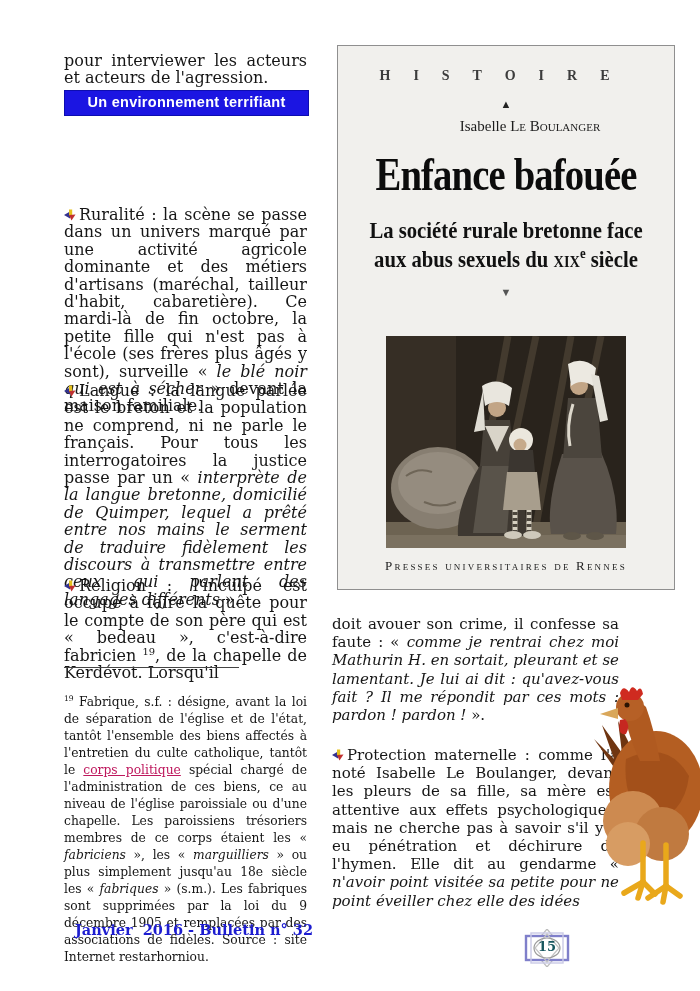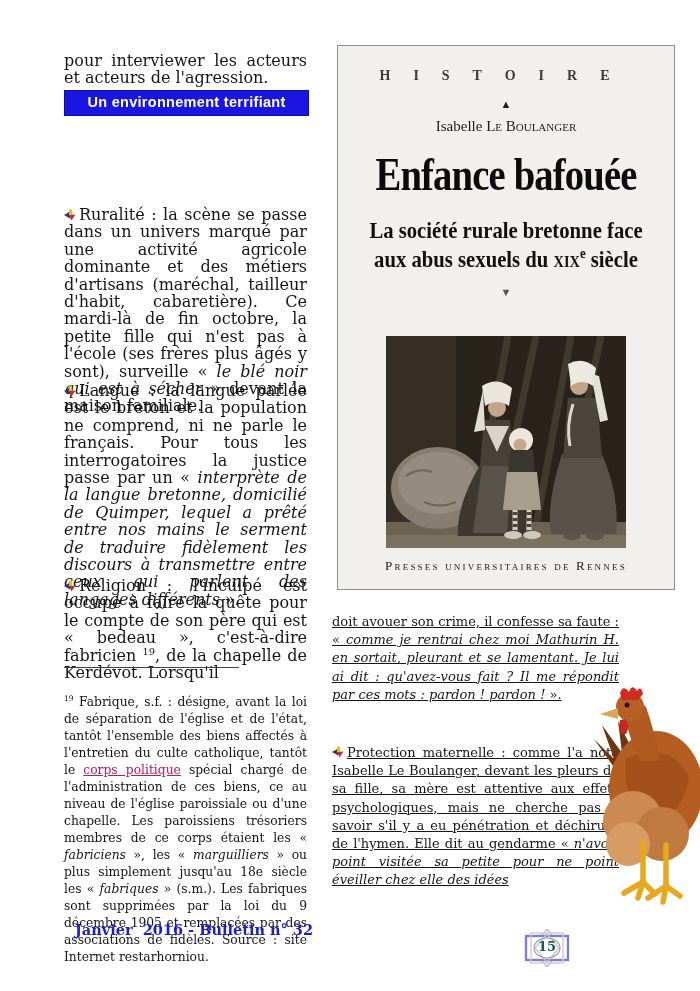--- a/index.html
+++ b/index.html
@@ -19,30 +19,30 @@
   .sc{font-variant:small-caps;}
   .lnk{color:#be185d;text-decoration:underline;cursor:pointer;}
   .footer{color:#1d1dd0;font-weight:bold;font-size:14.5px;white-space:pre;}
   
   .cover{left:337px;top:45px;width:336px;height:543px;background:#f1f0ed;
          border:1.5px solid #8f8f8f;font-family:"Liberation Serif",serif;color:#1d1d1d;}
   .cov-c{position:absolute;left:0;width:100%;text-align:center;}
   .collection{letter-spacing:23px;margin-right:-23px;font-size:14px;font-weight:bold;color:#3c3c3c;}
   .tri{font-size:11px;color:#222;}
   .tri-down{color:#555;}
-  .author{font-size:15px;}
+  .author{font-size:15px;padding-left:24px;}
   .cover-title{font-size:46px;font-weight:bold;letter-spacing:-1px;transform:scaleX(0.84);
                transform-origin:50% 50%;color:#0c0c0c;}
   .cover-sub{font-size:23px;font-weight:bold;line-height:29px;transform:scaleX(0.9);
              transform-origin:50% 50%;color:#111;}
   .preface{font-size:11.5px;color:#222;}
   .publisher{font-size:13px;font-variant:small-caps;letter-spacing:2.2px;color:#222;}
   .photo{position:absolute;left:48px;top:290px;width:240px;height:212px;}
   
-  .rblock{left:332px;width:287px;font-size:13px;line-height:18.2px;text-align:justify;text-decoration:underline;}
+  .rblock{left:332px;width:287px;font-size:15px;line-height:18.2px;text-align:justify;}
   .hen{left:588px;top:681px;width:115px;height:230px;}
   .badge{left:523px;top:929px;width:48px;height:38px;}
   .badge-num{position:absolute;left:0;top:10px;width:48px;text-align:center;
              font-size:13px;font-weight:bold;color:#17565e;}
 </style>
 </head>
 <body>
 
 <div class="page">
 

